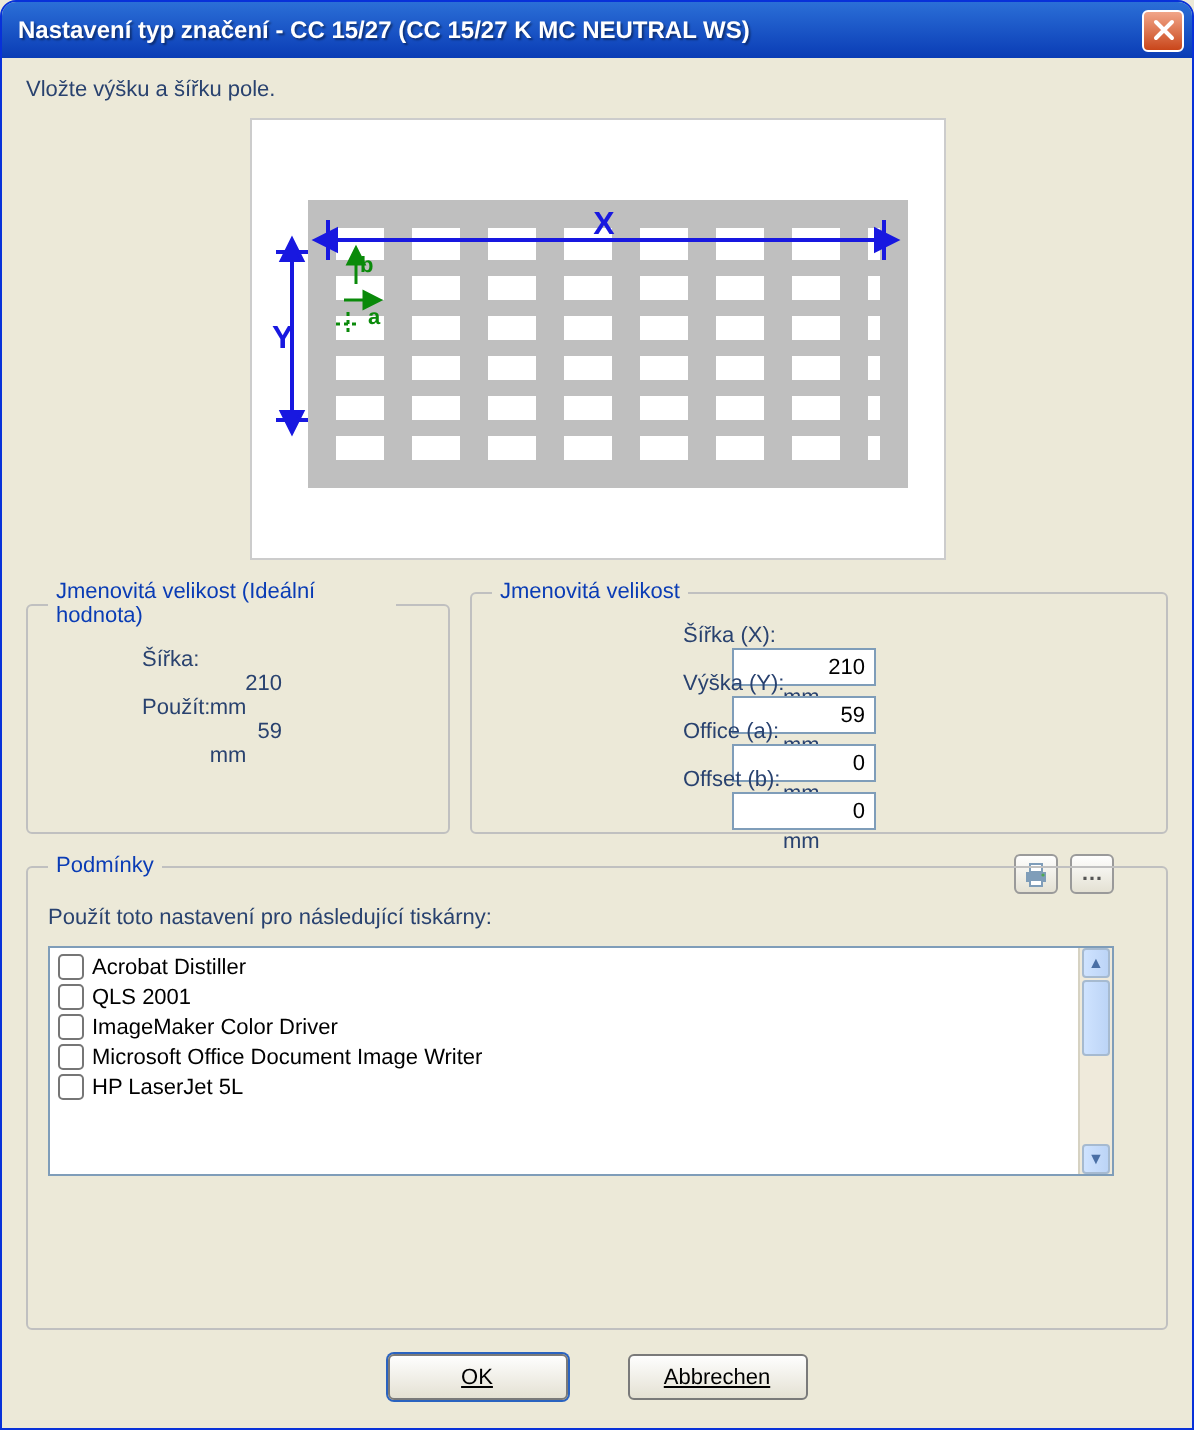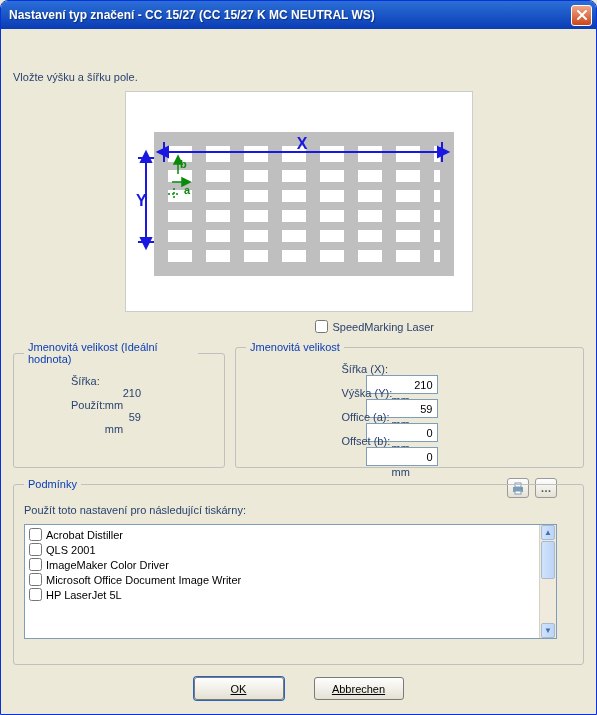--- a/index.html
+++ b/index.html
@@ -47,21 +47,20 @@
   align-items: center;
   justify-content: center;
   cursor: pointer;
 }
 .close-btn svg { display: block; }
 .content {
   flex: 1;
   padding: 10px 12px 10px 12px;
   display: flex;
   flex-direction: column;
-  margin-top: 32px;
 }
 .instr {
   color: #29426f;
   margin-bottom: 8px;
 }
 .diagram-wrap {
   display: flex;
   justify-content: center;
   margin-bottom: 8px;
 }
@@ -297,26 +296,20 @@
 
             <line x1="34" y1="92" x2="46" y2="92" stroke-dasharray="2,2"></line>
             <line x1="40" y1="86" x2="40" y2="98" stroke-dasharray="2,2"></line>
           </g>
           <text x="46" y="66" fill="#0a8a0a" font-size="11" font-weight="bold">b</text>
           <text x="50" y="92" fill="#0a8a0a" font-size="11" font-weight="bold">a</text>
         </svg>
       </div>
     </div>
 
-    <div class="speedmark-row">
-      <label class="checkbox">
-        <input type="checkbox" style="">
-        <span>SpeedMarking Laser</span>
-      </label>
-    </div>
 
     <div class="two-cols">
       <fieldset class="nominal">
         <legend>Jmenovitá velikost (Ideální hodnota)</legend>
         <div class="row">
           <span class="lbl">Šířka:</span>
           <span class="val">210</span>
           <span class="unit">mm</span>
         </div>
         <div class="row">

